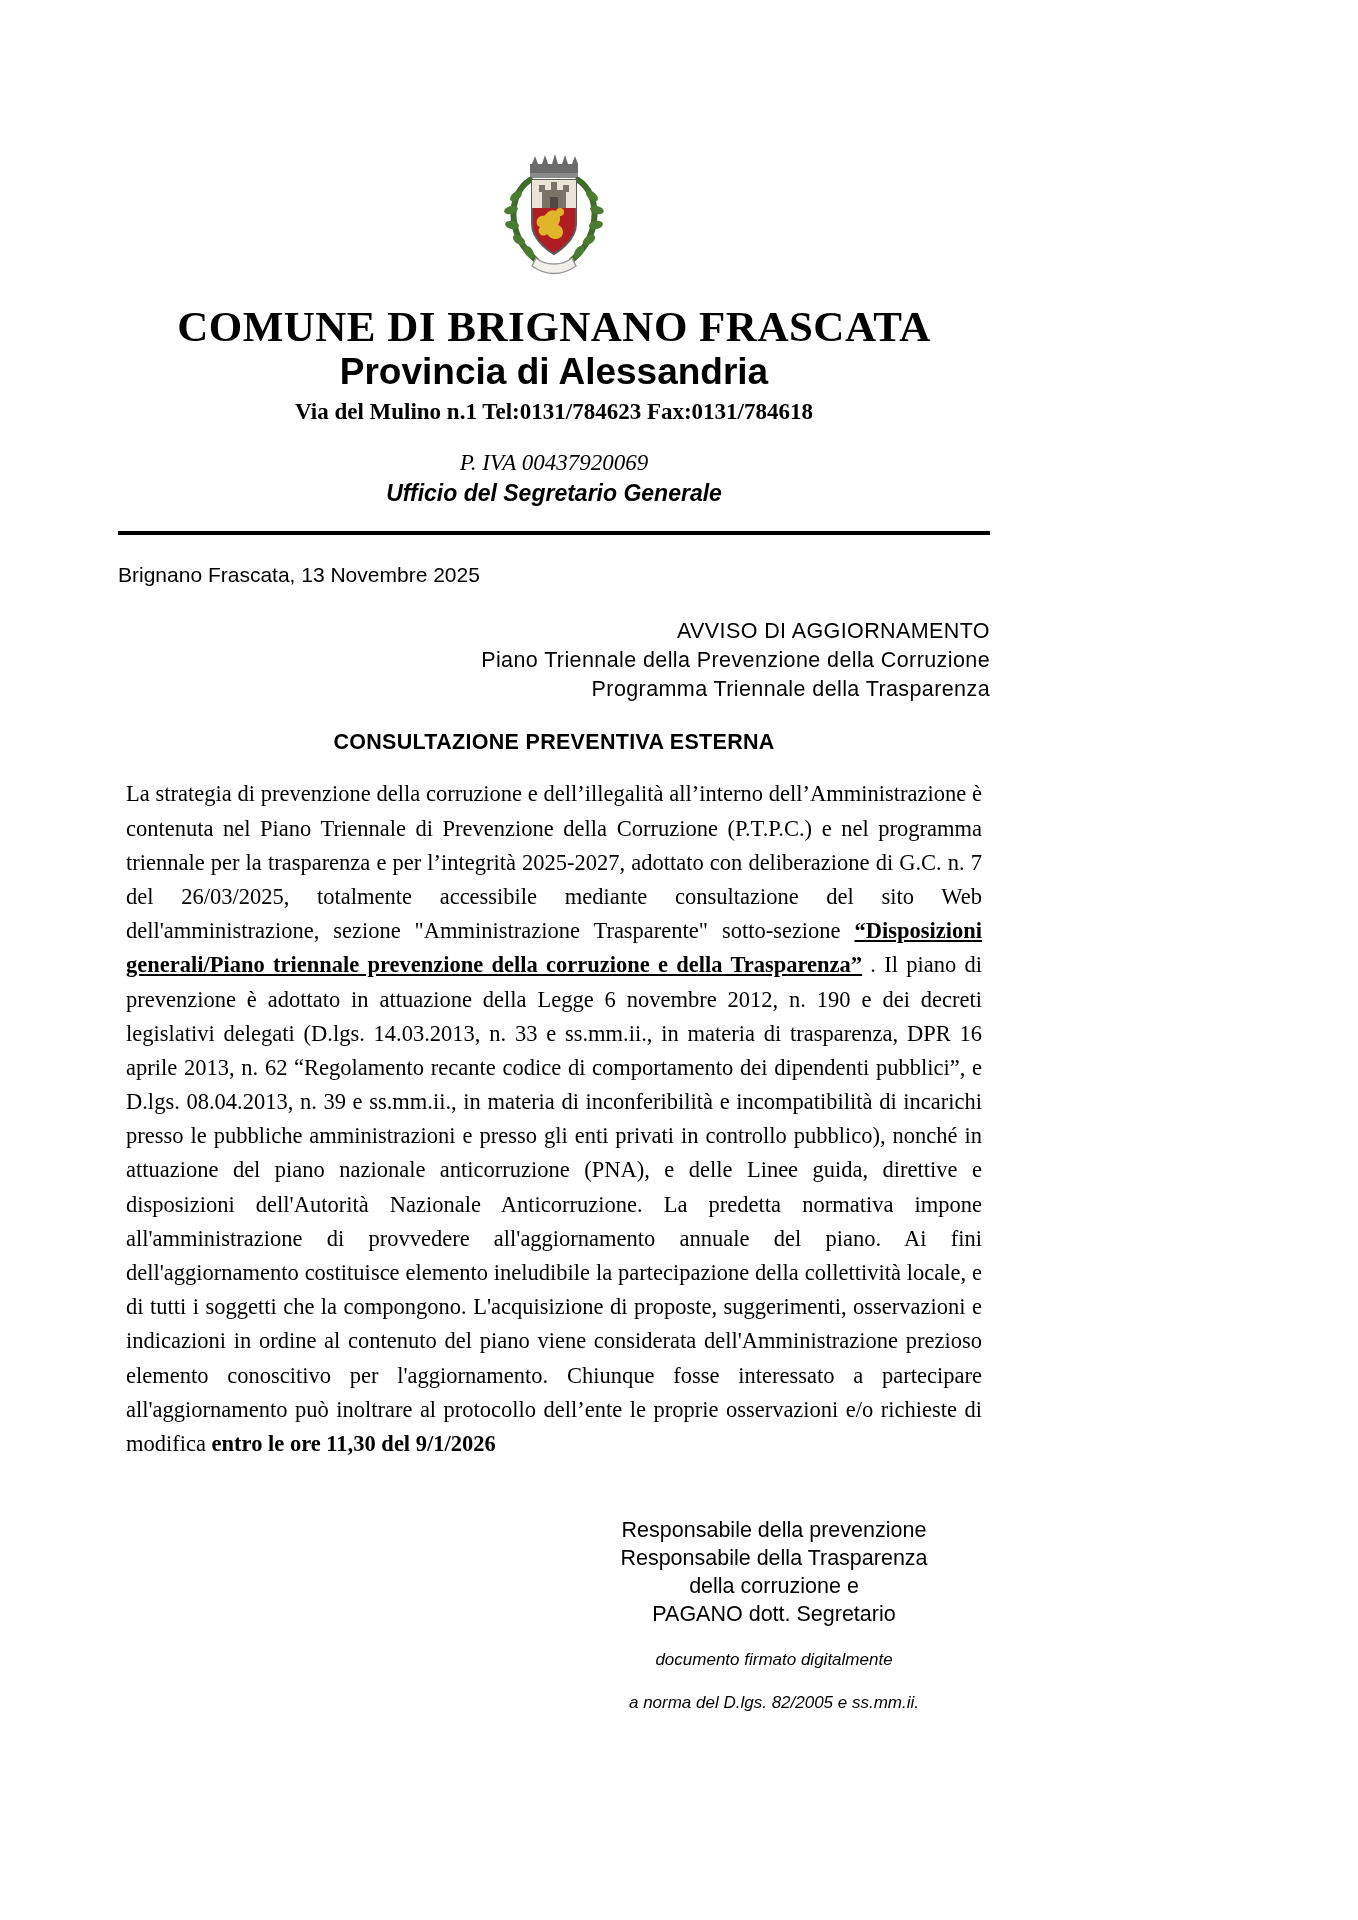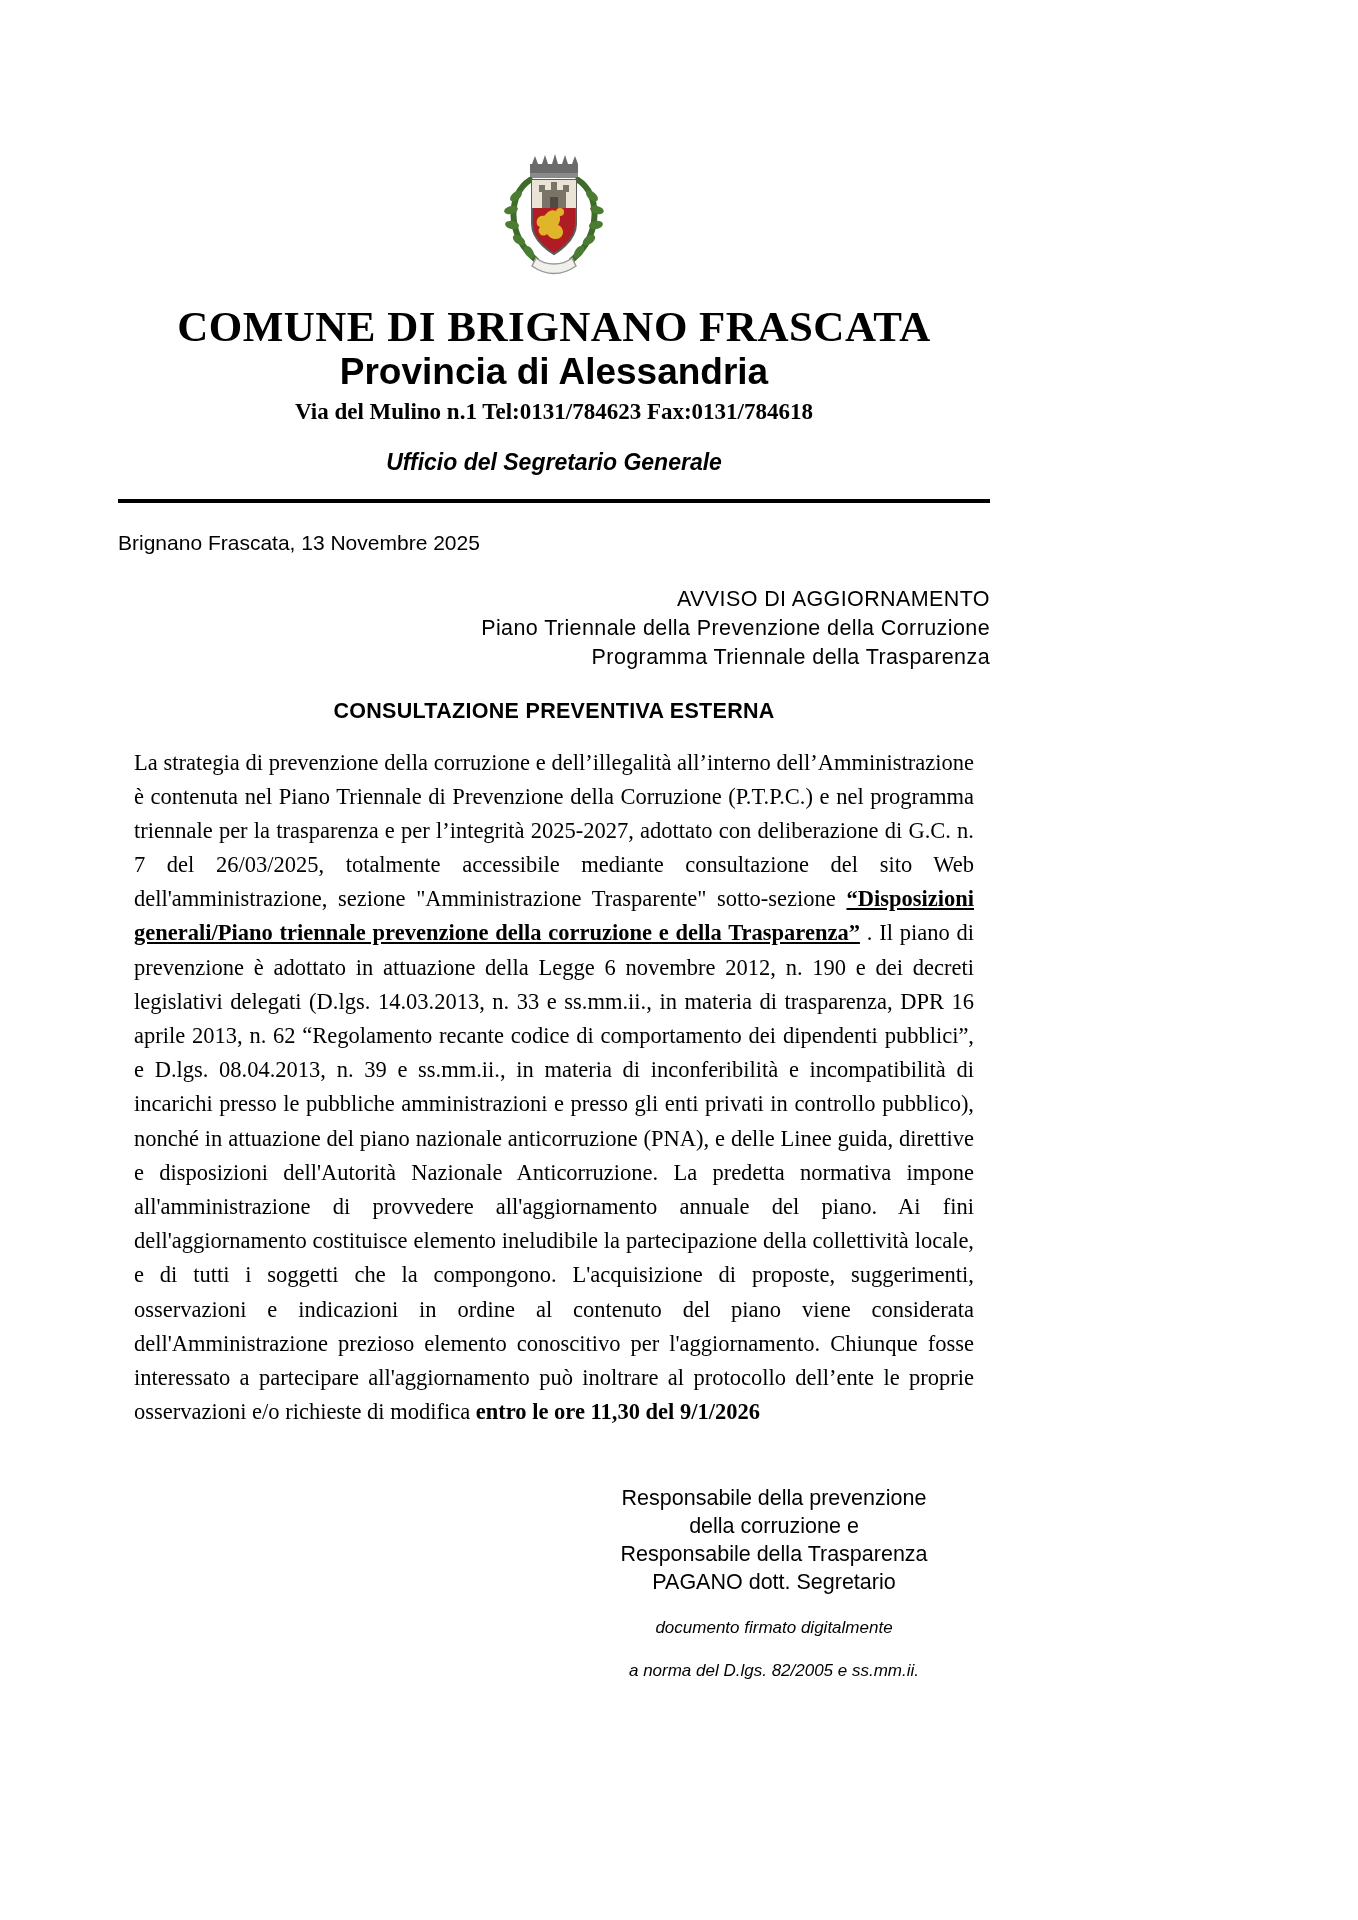--- a/index.html
+++ b/index.html
@@ -107,21 +107,21 @@
     margin: 0 0 22px 0;
     letter-spacing: 0.3px;
     text-align: center;
   }
   .para {
     font-family: "Liberation Serif", serif;
     font-size: 22.5px;
     line-height: 1.52;
     text-align: justify;
     text-justify: inter-word;
-    margin: 16px;
+    margin: 8px;
   }
   .para b { font-weight: bold; }
   .para .ul-bold {
     font-weight: bold;
     text-decoration: underline;
   }
 
   
   .signature {
     margin-top: 56px;
@@ -191,38 +191,39 @@
         </g>
 
         <path d="M46 108 C56 116, 72 116, 82 108 L86 116 C72 126, 56 126, 42 116 Z" fill="#f2f0ea" stroke="#9a9a9a" stroke-width="1.5"></path>
       </svg>
     </div>
   </div>
 
   <h1 class="town-name">COMUNE DI BRIGNANO FRASCATA</h1>
   <h2 class="province">Provincia di Alessandria</h2>
   <div class="address">Via del Mulino n.1 Tel:0131/784623 Fax:0131/784618</div>
+  <div class="piva">P. IVA 00437920069</div>
   <div class="office">Ufficio del Segretario Generale</div>
 
   <hr class="rule">
 
   <div class="dateline">Brignano Frascata, 13 Novembre 2025</div>
 
   <div class="title-block">
     <div>AVVISO DI AGGIORNAMENTO</div>
     <div>Piano Triennale della Prevenzione della Corruzione</div>
     <div>Programma Triennale della Trasparenza</div>
   </div>
 
   <div class="subhead">CONSULTAZIONE PREVENTIVA ESTERNA</div>
 
   <p class="para"><span>La strategia di prevenzione della corruzione e dell’illegalità all’interno dell’Amministrazione è contenuta nel Piano Triennale di Prevenzione della Corruzione (P.T.P.C.) e nel programma triennale per la trasparenza e per l’integrità 2025-2027, adottato con deliberazione di G.C. n. 7 del 26/03/2025, totalmente accessibile mediante consultazione del sito Web dell'amministrazione, sezione "Amministrazione Trasparente" sotto-sezione </span><span class="ul-bold">“Disposizioni generali/Piano triennale prevenzione della corruzione e della Trasparenza”</span><span> . Il piano di prevenzione è adottato in attuazione della Legge 6 novembre 2012, n. 190 e dei decreti legislativi delegati (D.lgs. 14.03.2013, n. 33 e ss.mm.ii., in materia di trasparenza, DPR 16 aprile 2013, n. 62 “Regolamento recante codice di comportamento dei dipendenti pubblici”, e D.lgs. 08.04.2013, n. 39 e ss.mm.ii.,  in materia di inconferibilità e incompatibilità di incarichi presso le pubbliche amministrazioni e presso gli enti privati in controllo pubblico), nonché in attuazione del piano nazionale anticorruzione (PNA), e delle Linee guida, direttive e disposizioni dell'Autorità Nazionale Anticorruzione. La predetta normativa impone all'amministrazione di provvedere all'aggiornamento annuale del piano. Ai fini dell'aggiornamento costituisce elemento ineludibile la partecipazione della collettività locale, e di tutti i soggetti che la compongono. L'acquisizione di proposte, suggerimenti, osservazioni e indicazioni in ordine al contenuto del piano viene considerata dell'Amministrazione prezioso elemento conoscitivo per l'aggiornamento. Chiunque fosse interessato a partecipare all'aggiornamento può inoltrare al protocollo dell’ente le proprie osservazioni e/o richieste di modifica </span><b>entro le ore 11,30 del 9/1/2026</b></p>
 
   <div class="signature">
     <div class="line">Responsabile della prevenzione</div>
+    <div class="line">Responsabile della Trasparenza</div>
     <div class="line">della corruzione e</div>
-    <div class="line">Responsabile della Trasparenza</div>
     <div class="line">PAGANO dott. Segretario</div>
     <div class="digital">documento  firmato digitalmente</div>
     <div class="digital">a norma del D.lgs. 82/2005 e ss.mm.ii.</div>
   </div>
 
 </div>
 
 </body></html>

